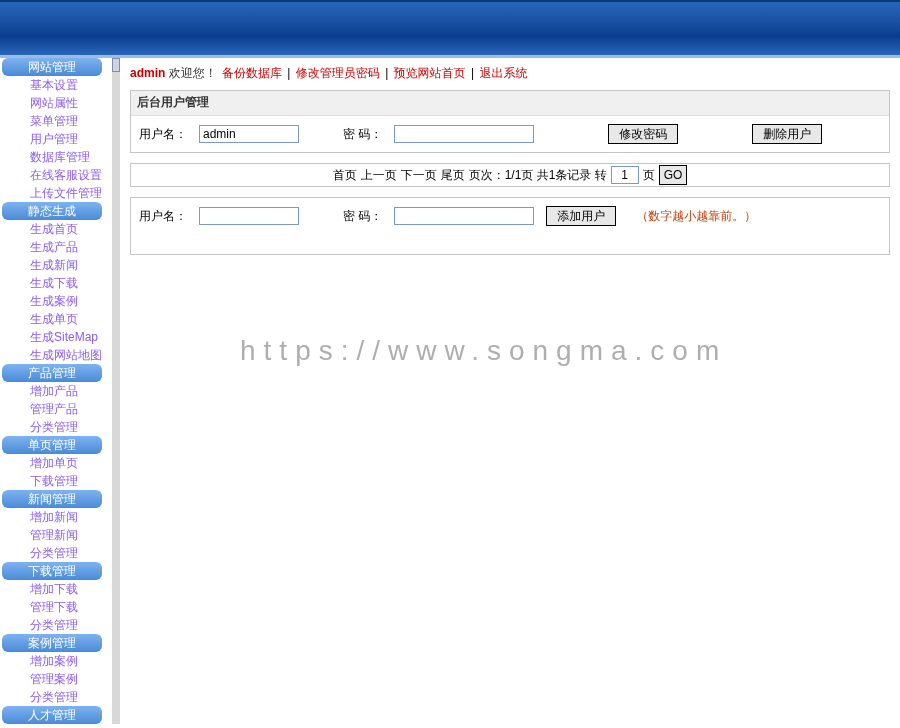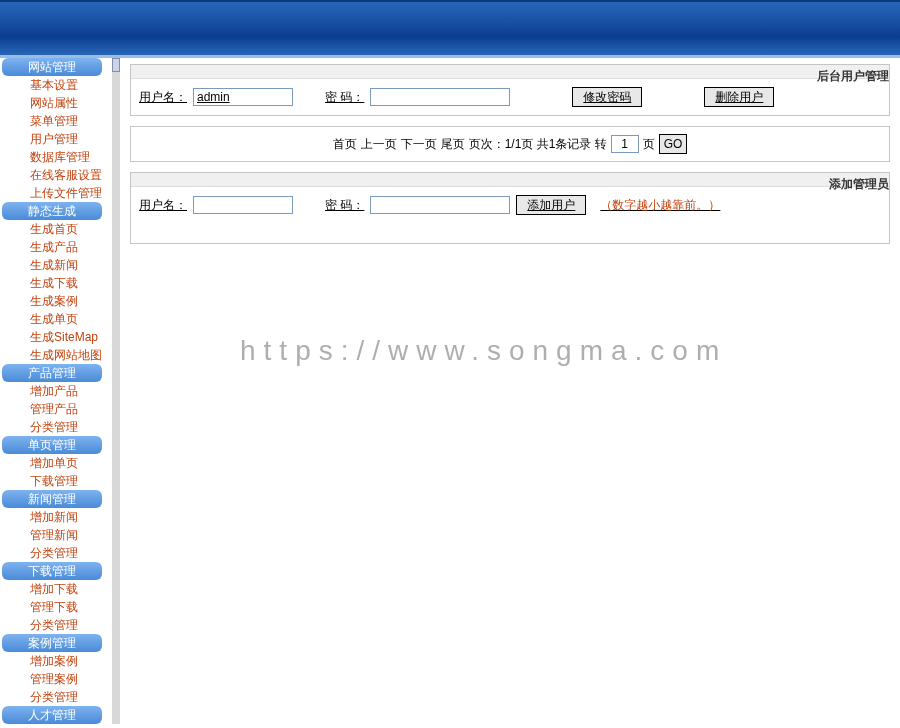--- a/index.html
+++ b/index.html
@@ -10,21 +10,21 @@
   background: linear-gradient(to bottom, #2866b8 0%, #1a52a5 35%, #0b3d8f 65%, #2866b8 100%);
   border-top: 2px solid #0a3a7a;
   border-bottom: 3px solid #9bbce0;
 }
 .layout { display: flex; width: 900px; }
 .sidebar { width: 112px; background: #fff; }
 .sidebar-item {
   height: 18px;
   line-height: 18px;
   padding-left: 30px;
-  color: #c2410c;
+  color: #8b5cf6;
   cursor: pointer;
 }
 .sidebar-header {
   height: 18px;
   line-height: 18px;
   text-align: center;
   background: linear-gradient(to bottom, #7db3f0, #4a8ad6);
   color: #fff;
   width: 100px;
   margin-left: 2px;
@@ -39,48 +39,47 @@
 .topline .admin { color: #c00; font-weight: bold; }
 .topline .welcome { color: #333; }
 .topline a { color: #c00; text-decoration: none; margin: 0 2px; }
 .panel {
   border: 1px solid #c5c5c5;
   margin-bottom: 10px;
   background: #fff;
 }
 .panel-title {
   background: #f0f0f0;
-  height: 14px;
+  height: 25px;
   line-height: 22px;
   padding-left: 6px;
   font-weight: bold;
   color: #333;
   border-bottom: 1px solid #ddd;
-  text-align: right;
 }
 .panel-body { padding: 8px; }
-.row { display: flex; align-items: center; gap: 6px; text-decoration: underline; }
+.row { display: flex; align-items: center; gap: 12px; }
 .input-text {
   border: 1px solid #7a9ac0;
   height: 18px;
   font-size: 12px;
   padding: 0 3px;
 }
 .btn {
   background: #e8e8e8;
   border: 1px solid #000000;
   height: 20px;
   font-size: 12px;
   padding: 0 10px;
   cursor: pointer;
   font-family: inherit;
 }
 .pagination {
   border: 1px solid #c5c5c5;
-  height: 36px;
+  height: 24px;
   display: flex;
   align-items: center;
   justify-content: center;
   gap: 4px;
   font-size: 12px;
   margin-bottom: 10px;
 }
 .note { color: #c2410c; margin-left: 8px; }
 .watermark {
   position: absolute;
@@ -142,20 +141,24 @@
       <div class="sidebar-item">增加案例</div>
       <div class="sidebar-item">管理案例</div>
       <div class="sidebar-item">分类管理</div>
       <div class="sidebar-header">人才管理</div>
     </div>
   <div class="scroll-track">
     <div class="scroll-cap"></div>
   </div>
 
   <div class="main">
+    <div class="topline">
+      <span class="admin">admin</span><span class="welcome"> 欢迎您！ </span>
+      <a>备份数据库</a><span> | </span><a>修改管理员密码</a><span> | </span><a>预览网站首页</a><span> | </span><a>退出系统</a>
+    </div>
 
     <div class="panel">
       <div class="panel-title">后台用户管理</div>
       <div class="panel-body">
         <div class="row">
           <span>用户名：</span>
           <input class="input-text" style="width: 100px;" value="admin">
           <span style="width:20px"></span>
           <span>密  码：</span>
           <input class="input-text" type="password" style="width: 140px;">
@@ -172,21 +175,20 @@
       <span>上一页</span>
       <span>下一页</span>
       <span>尾页</span>
       <span>页次：1/1页  共1条记录  转</span>
       <input class="input-text" style="width: 28px; text-align: center;" value="1">
       <span>页</span>
       <button class="btn" style="padding:0 4px">GO</button>
     </div>
 
     <div class="panel">
-      <div class="panel-title">添加管理员</div>
       <div class="panel-body" style="padding-bottom:28px">
         <div class="row">
           <span>用户名：</span>
           <input class="input-text" style="width: 100px;">
           <span style="width:20px"></span>
           <span>密  码：</span>
           <input class="input-text" type="password" style="width: 140px;">
           <button class="btn">添加用户</button>
           <span class="note">（数字越小越靠前。）</span>
         </div>

